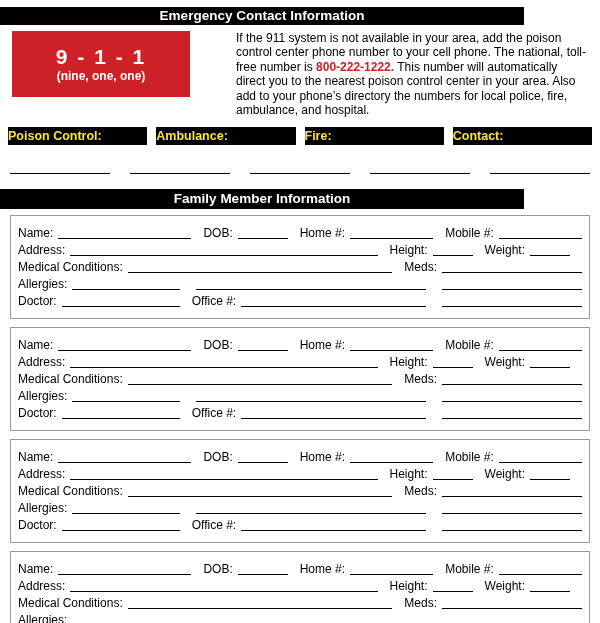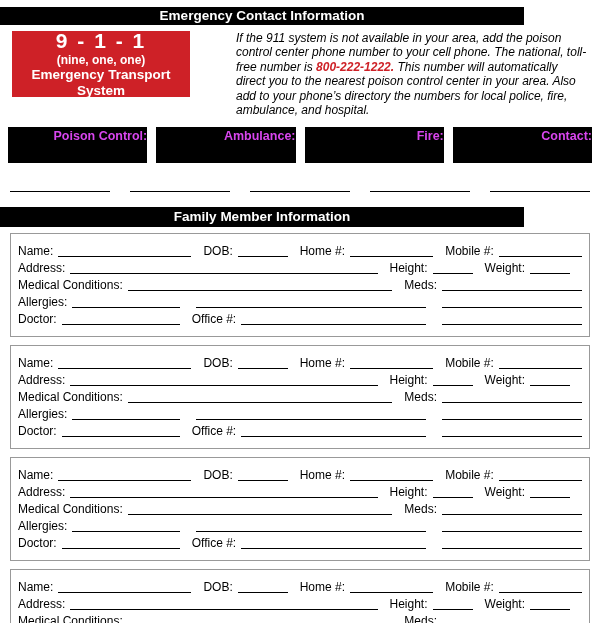--- a/index.html
+++ b/index.html
@@ -15,27 +15,27 @@
 
   .intro-row { display: flex; margin: 6px 12px 0 12px; gap: 39px; }
   .badge-911 {
     background: #CE2127; color: #fff; width: 178px; min-width: 178px; height: 66px;
     display: flex; flex-direction: column; justify-content: center; text-align: center;
   }
   .badge-number { font-size: 21px; font-weight: bold; letter-spacing: 2px; line-height: 24px; }
   .badge-words { font-size: 12px; font-weight: bold; line-height: 14px; }
   .badge-caption { font-size: 13.5px; font-weight: bold; line-height: 16px; }
 
-  .intro-text { flex: 1; margin-left: 7px; font-size: 12px; line-height: 14.4px; font-style: italic; }
+  .intro-text { flex: 1; margin-left: 7px; font-size: 12px; line-height: 14.4px; }
   .phone-red { color: #CE2127; font-weight: bold; }
 
   .contact-row { display: flex; gap: 9px; margin: 10px 8px 0 8px; }
   .contact-box {
-    flex: 1; background: #000; color: #d946ef; font-weight: bold; font-size: 12.5px;
-    text-align: right; height: 36px; line-height: 18px;
+    flex: 1; background: #000; color: #fde047; font-weight: bold; font-size: 12.5px;
+    text-align: left; height: 18px; line-height: 18px;
   }
 
   .blank-row { display: flex; gap: 20px; margin: 20px 10px 0 10px; }
   .blank-row .blank { flex: 1; height: 9px; border-bottom: 1.5px solid #000; }
 
   #sections { margin: 6px 10px 0 10px; }
   .section {
     border: 1.5px solid #999; padding: 8px 7px 9px 7px; margin-bottom: 8px;
     background: #fff;
   }
@@ -60,21 +60,20 @@
 </style>
 </head>
 <body>
 
 <div class="black-bar top-bar">Emergency Contact Information</div>
 
 <div class="intro-row">
   <div class="badge-911">
     <div class="badge-number">9 - 1 - 1</div>
     <div class="badge-words">(nine, one, one)</div>
-    <div class="badge-caption">Emergency Transport System</div>
   </div>
   <div class="intro-text"><span>If the 911 system is not available in your area, add the poison control center phone number to your cell phone. The national, toll-free number is </span><span class="phone-red">800-222-1222.</span><span> This number will automatically direct you to the nearest poison control center in your area. Also add to your phone’s directory the numbers for local police, fire, ambulance, and hospital.</span></div>
 </div>
 
 <div class="contact-row">
   <div class="contact-box">Poison Control:</div>
   <div class="contact-box">Ambulance:</div>
   <div class="contact-box">Fire:</div>
   <div class="contact-box">Contact:</div>
 </div>

